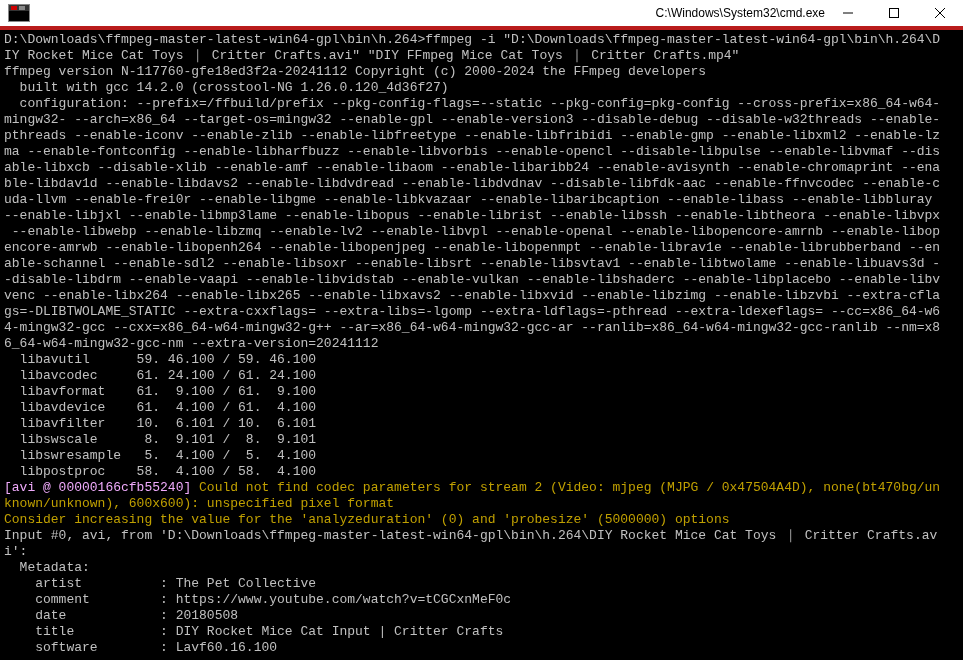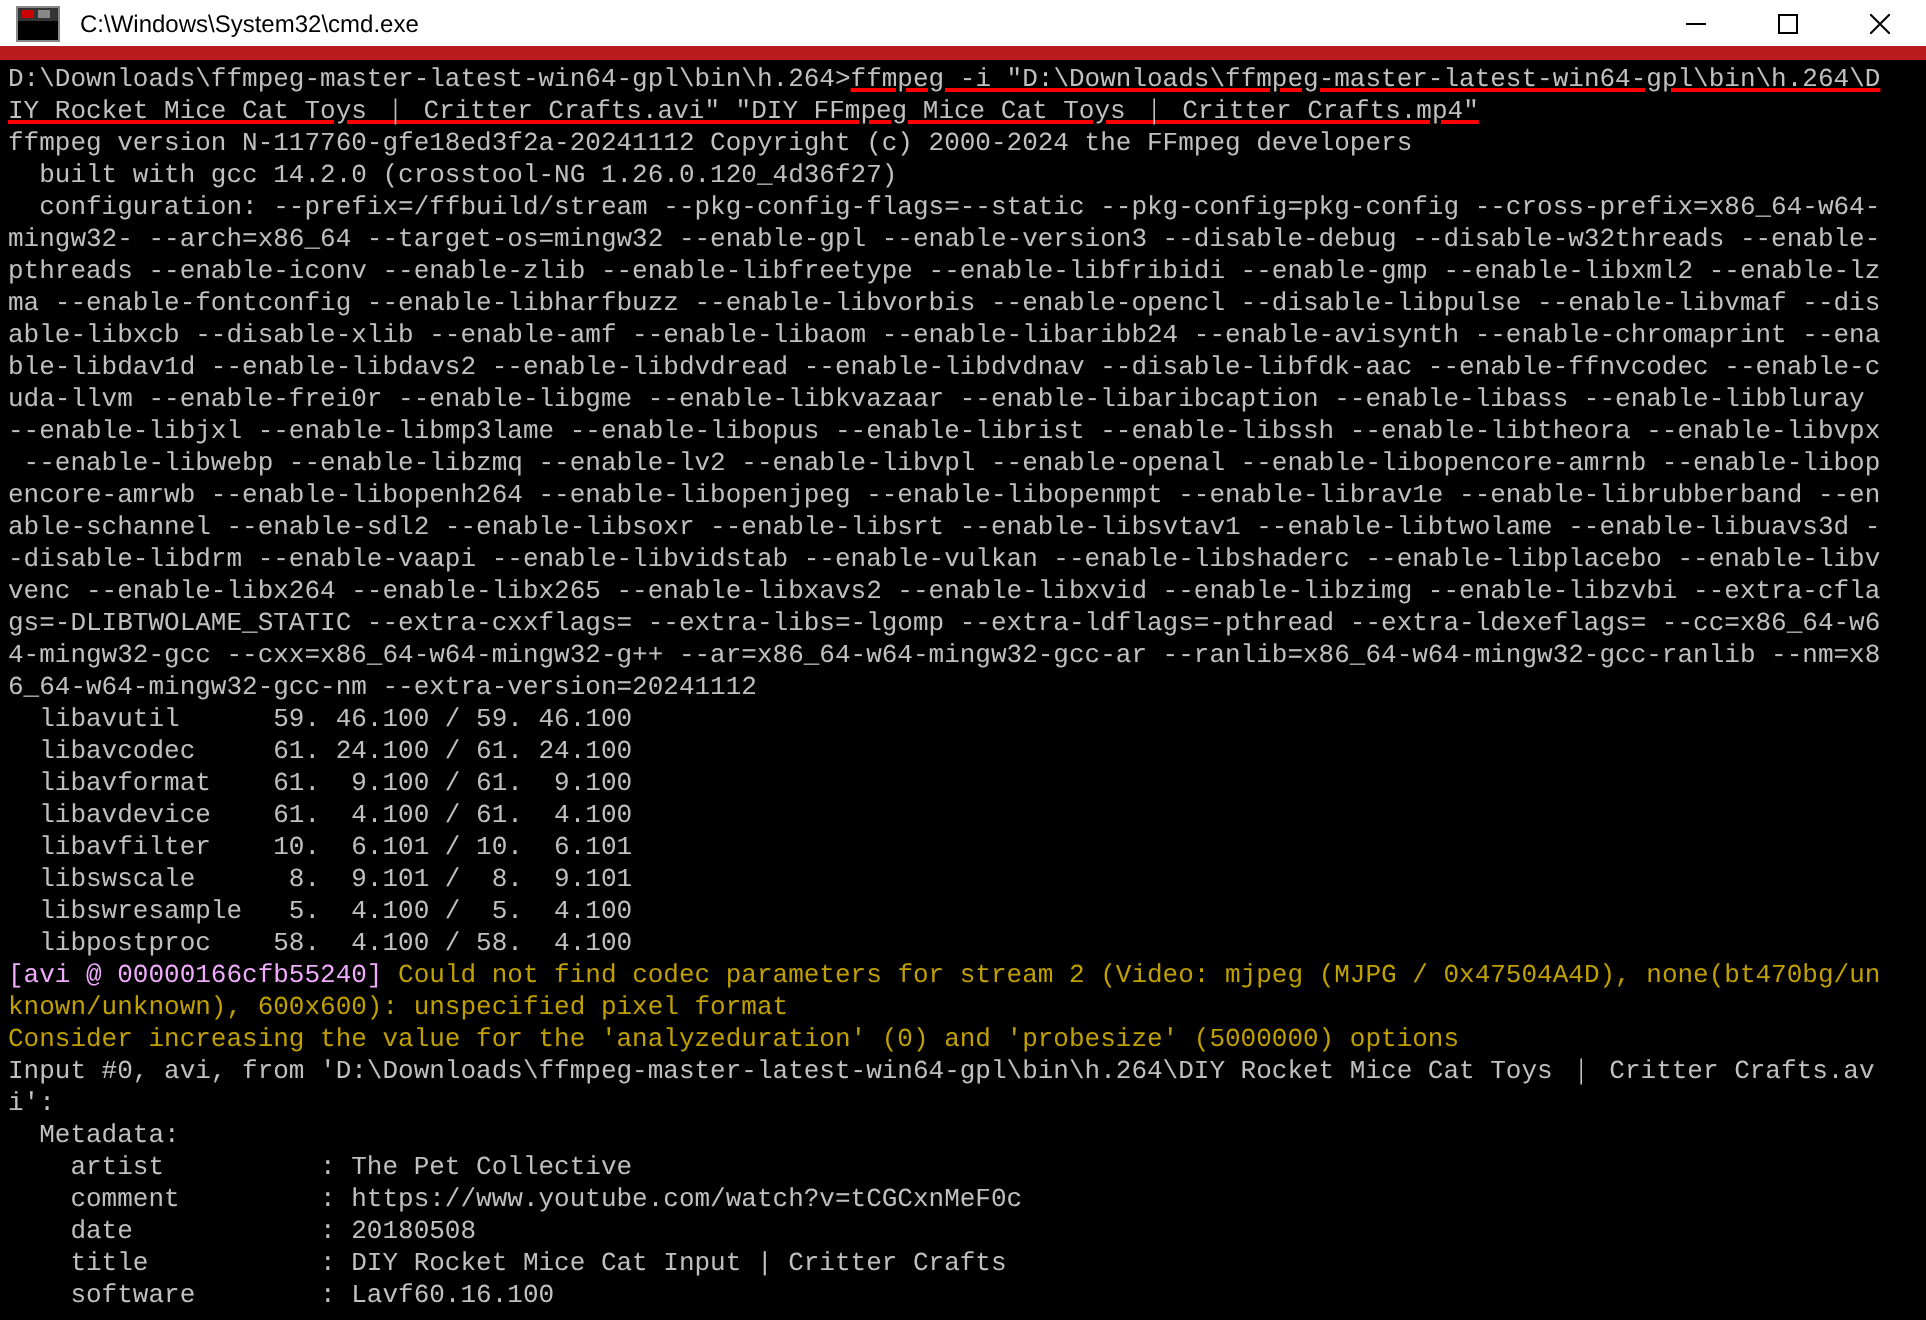--- a/index.html
+++ b/index.html
@@ -8,21 +8,22 @@
       background: #000;
       width: 963px;
       height: 660px;
       overflow: hidden;
     }
     .titlebar {
       height: 30px;
       background: #fff;
       display: flex;
       align-items: center;
-      border-bottom: 7px solid #b91c1c;
+      border-bottom: 4px solid #b91c1c;
+      text-align: right;
     }
     .titlebar-icon {
       width: 22px;
       height: 18px;
       margin: 0 6px 0 8px;
       background: linear-gradient(to bottom, #333 0%, #333 40%, #000 40%, #000 100%);
       border: 1px solid #888;
       position: relative;
     }
     .titlebar-icon::before {
@@ -61,21 +62,20 @@
       font-size: 13px;
       line-height: 16px;
       padding: 2px 4px;
       white-space: pre;
       font-family: "NSimSun", "SimSun", Consolas, "Courier New", monospace;
       letter-spacing: 0;
       height: calc(100% - 30px);
       overflow: hidden;
     }
     .prompt-underline {
-      text-decoration: underline;
       text-decoration-color: #ff0000;
       text-decoration-thickness: 1.5px;
     }
     .warn-tag { color: #f0abfc; }
     .warn-text { color: #c0a000; text-align: right; }
   </style>
 </head>
 <body>
 
 <div class="titlebar">
@@ -96,21 +96,21 @@
         <line x1="0" y1="0" x2="10" y2="10" stroke="#000" stroke-width="1"></line>
         <line x1="10" y1="0" x2="0" y2="10" stroke="#000" stroke-width="1"></line>
       </svg>
   </div>
 </div>
 
 <div class="terminal"><span>D:\Downloads\ffmpeg-master-latest-win64-gpl\bin\h.264&gt;</span><span class="prompt-underline">ffmpeg -i "D:\Downloads\ffmpeg-master-latest-win64-gpl\bin\h.264\D</span>
 <span class="prompt-underline">IY Rocket Mice Cat Toys ｜ Critter Crafts.avi" "DIY FFmpeg Mice Cat Toys ｜ Critter Crafts.mp4"</span>
 <span>ffmpeg version N-117760-gfe18ed3f2a-20241112 Copyright (c) 2000-2024 the FFmpeg developers</span>
 <span>  built with gcc 14.2.0 (crosstool-NG 1.26.0.120_4d36f27)</span>
-<span>  configuration: --prefix=/ffbuild/stream --pkg-config-flags=--static --pkg-config=pkg-config --cross-prefix=x86_64-w64-</span>
+<span>  configuration: --prefix=/ffbuild/prefix --pkg-config-flags=--static --pkg-config=pkg-config --cross-prefix=x86_64-w64-</span>
 <span>mingw32- --arch=x86_64 --target-os=mingw32 --enable-gpl --enable-version3 --disable-debug --disable-w32threads --enable-</span>
 <span>pthreads --enable-iconv --enable-zlib --enable-libfreetype --enable-libfribidi --enable-gmp --enable-libxml2 --enable-lz</span>
 <span>ma --enable-fontconfig --enable-libharfbuzz --enable-libvorbis --enable-opencl --disable-libpulse --enable-libvmaf --dis</span>
 <span>able-libxcb --disable-xlib --enable-amf --enable-libaom --enable-libaribb24 --enable-avisynth --enable-chromaprint --ena</span>
 <span>ble-libdav1d --enable-libdavs2 --enable-libdvdread --enable-libdvdnav --disable-libfdk-aac --enable-ffnvcodec --enable-c</span>
 <span>uda-llvm --enable-frei0r --enable-libgme --enable-libkvazaar --enable-libaribcaption --enable-libass --enable-libbluray </span>
 <span>--enable-libjxl --enable-libmp3lame --enable-libopus --enable-librist --enable-libssh --enable-libtheora --enable-libvpx</span>
 <span> --enable-libwebp --enable-libzmq --enable-lv2 --enable-libvpl --enable-openal --enable-libopencore-amrnb --enable-libop</span>
 <span>encore-amrwb --enable-libopenh264 --enable-libopenjpeg --enable-libopenmpt --enable-librav1e --enable-librubberband --en</span>
 <span>able-schannel --enable-sdl2 --enable-libsoxr --enable-libsrt --enable-libsvtav1 --enable-libtwolame --enable-libuavs3d -</span>

